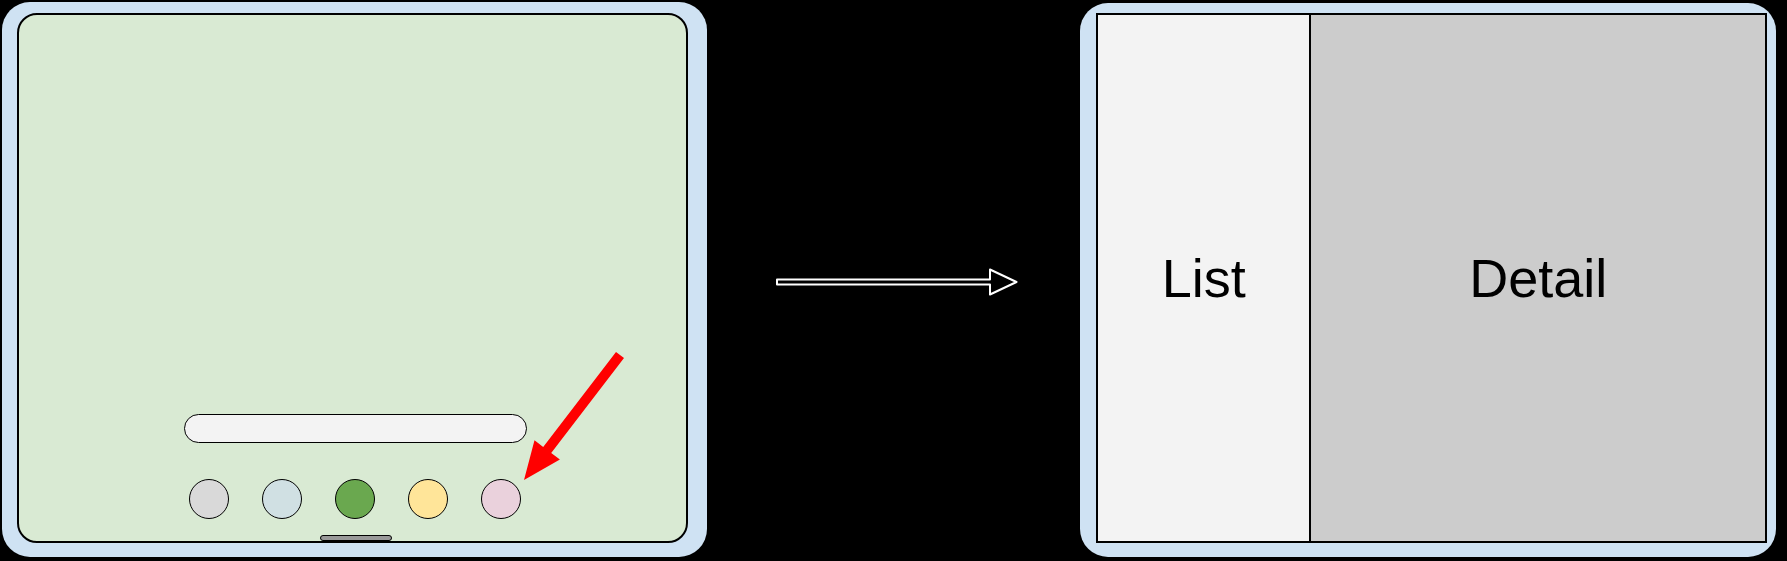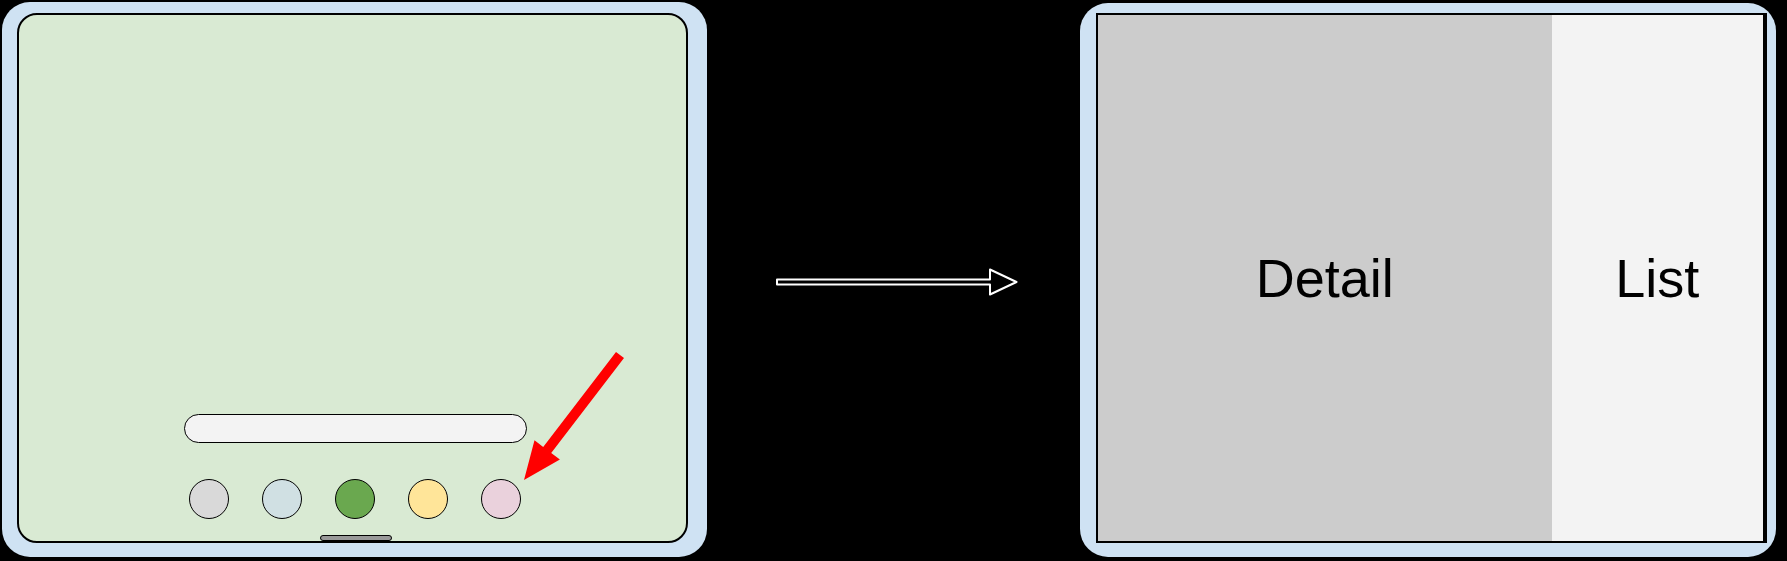--- a/index.html
+++ b/index.html
@@ -100,22 +100,22 @@
       <path d="M614,350 L541.2,444.9 L532.5,438.2 L522,478 L557.9,457.6 L549.2,450.9 L622,356 Z" fill="#ff0000"></path>
     </svg>
   </div>
 
   <svg class="transition-arrow-svg" viewBox="765 258 262 48">
     <path d="M777,279.5 L990,279.5 L990,269.5 L1016.5,282 L990,294.5 L990,284.5 L777,284.5 Z" stroke-width="2" stroke-linejoin="round" fill="#000000" stroke="#ffffff"></path>
   </svg>
 
   <div class="device device-right" style="background-color: rgb(207, 226, 243);">
     <div class="split-panel">
+      <div class="pane pane-list" style="background-color: rgb(243, 243, 243);">
+        <span class="pane-label">List</span>
+      </div>
       <div class="pane pane-detail" style="background-color: rgb(204, 204, 204);">
         <span class="pane-label">Detail</span>
-      </div>
-      <div class="pane pane-list" style="background-color: rgb(243, 243, 243);">
-        <span class="pane-label">List</span>
       </div>
     </div>
   </div>
 
 </div>
 
 </body></html>

